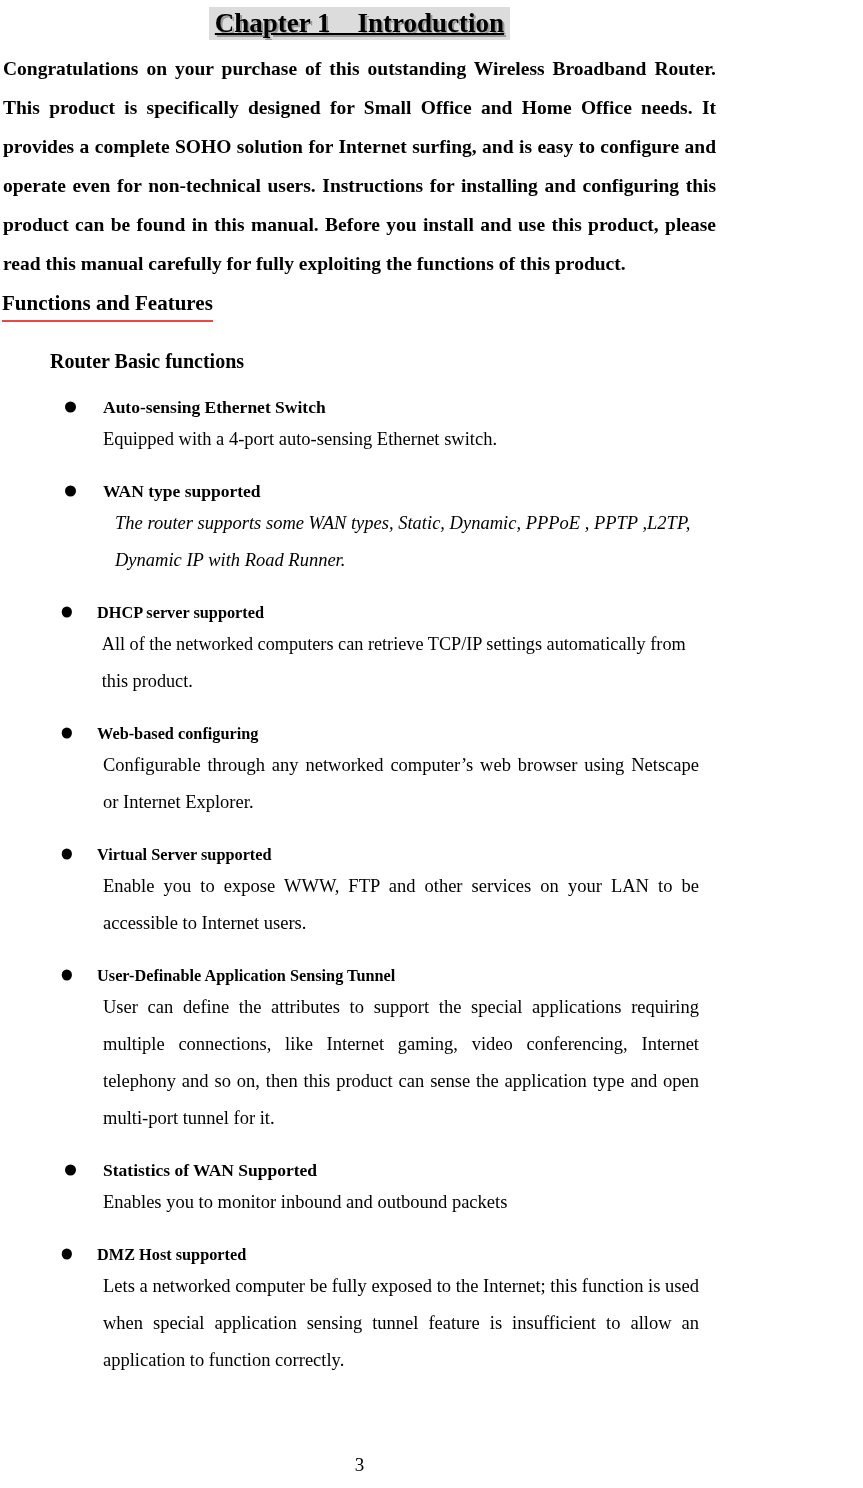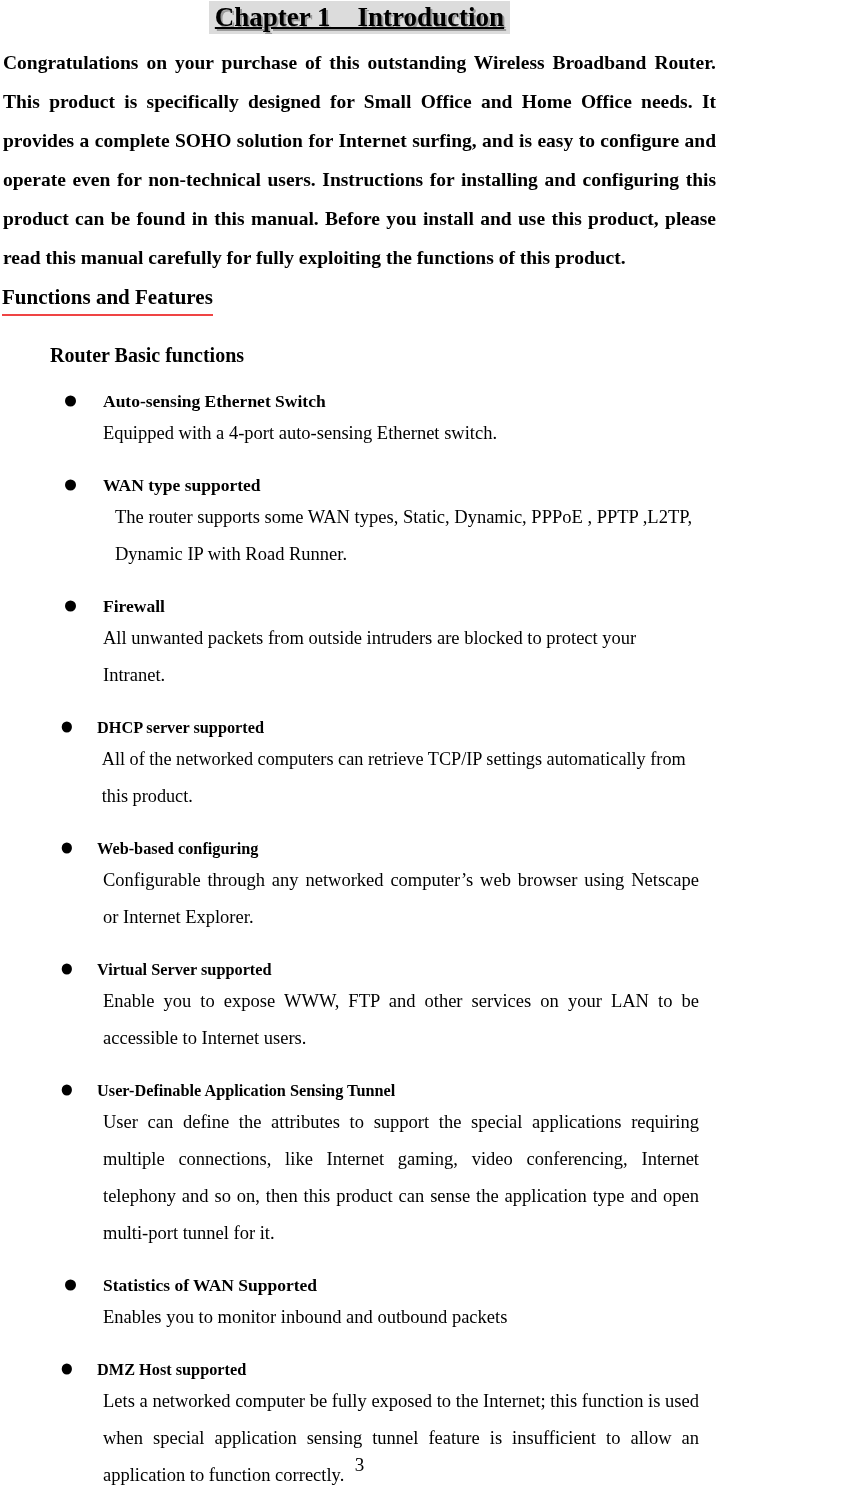--- a/index.html
+++ b/index.html
@@ -14,21 +14,21 @@
     font-family: "Liberation Serif", "DejaVu Serif", serif;
     color: #000000;
     overflow: hidden;
   }
 
   .page {
     position: relative;
     width: 719px;
     height: 1488px;
     box-sizing: border-box;
-    padding: 0 2px;
+    padding: 6px 2px;
   }
 
   
   .chapter-title-row {
     text-align: center;
     margin: 0;
     padding-top: 1px;
     height: 34px;
     line-height: 32px;
   }
@@ -116,21 +116,21 @@
   .feature-body {
     font-size: 18.5px;
     line-height: 37px;
     padding-left: 85px;
     padding-right: 2px;
     margin-top: 2px;
     text-align: justify;
     text-justify: inter-word;
   }
   .feature-body.nojust { text-align: left; }
-  .feature-body.indent-extra { padding-left: 97px; }
+  .feature-body.indent-extra { padding-left: 97px; font-style: italic; }
   .feature-body.condensed {
     display: block;
     transform: scaleX(0.985);
     transform-origin: left center;
   }
 
   
   .page-number {
     position: absolute;
     left: 0;
@@ -169,63 +169,56 @@
     </li>
 
     <li class="feature-item">
       <div class="feature-head">
         <span class="bullet"></span>
         <span>WAN type supported</span>
       </div>
       <div class="feature-body nojust indent-extra">The router supports some WAN types, Static, Dynamic, PPPoE , PPTP ,L2TP, Dynamic IP with Road Runner.</div>
     </li>
 
+
+    <li class="feature-item">
+      <div class="feature-head condensed">
+        <span class="bullet"></span>
+        <span>DHCP server supported</span>
+      </div>
+      <div class="feature-body nojust condensed">All of the networked computers can retrieve TCP/IP settings automatically from this product.</div>
+    </li>
+
+    <li class="feature-item">
+      <div class="feature-head condensed">
+        <span class="bullet"></span>
+        <span>Web-based configuring</span>
+      </div>
+      <div class="feature-body">Configurable through any networked computer’s web browser using Netscape or Internet Explorer.</div>
+    </li>
+
+    <li class="feature-item">
+      <div class="feature-head condensed">
+        <span class="bullet"></span>
+        <span>Virtual Server supported</span>
+      </div>
+      <div class="feature-body">Enable you to expose WWW, FTP and other services on your LAN to be accessible to Internet users.</div>
+    </li>
+
+    <li class="feature-item">
+      <div class="feature-head condensed">
+        <span class="bullet"></span>
+        <span>User-Definable Application Sensing Tunnel</span>
+      </div>
+      <div class="feature-body">User can define the attributes to support the special applications requiring multiple connections, like Internet gaming, video conferencing, Internet telephony and so on, then this product can sense the application type and open multi-port tunnel for it.</div>
+    </li>
+
     <li class="feature-item">
       <div class="feature-head">
         <span class="bullet"></span>
-        <span>Firewall</span>
-      </div>
-      <div class="feature-body nojust">All unwanted packets from outside intruders are blocked to protect your Intranet.</div>
-    </li>
-
-    <li class="feature-item">
-      <div class="feature-head condensed">
-        <span class="bullet"></span>
-        <span>DHCP server supported</span>
-      </div>
-      <div class="feature-body nojust condensed">All of the networked computers can retrieve TCP/IP settings automatically from this product.</div>
-    </li>
-
-    <li class="feature-item">
-      <div class="feature-head condensed">
-        <span class="bullet"></span>
-        <span>Web-based configuring</span>
-      </div>
-      <div class="feature-body">Configurable through any networked computer’s web browser using Netscape or Internet Explorer.</div>
-    </li>
-
-    <li class="feature-item">
-      <div class="feature-head condensed">
-        <span class="bullet"></span>
-        <span>Virtual Server supported</span>
-      </div>
-      <div class="feature-body">Enable you to expose WWW, FTP and other services on your LAN to be accessible to Internet users.</div>
-    </li>
-
-    <li class="feature-item">
-      <div class="feature-head condensed">
-        <span class="bullet"></span>
-        <span>User-Definable Application Sensing Tunnel</span>
-      </div>
-      <div class="feature-body">User can define the attributes to support the special applications requiring multiple connections, like Internet gaming, video conferencing, Internet telephony and so on, then this product can sense the application type and open multi-port tunnel for it.</div>
-    </li>
-
-    <li class="feature-item">
-      <div class="feature-head">
-        <span class="bullet"></span>
         <span>Statistics of WAN Supported</span>
       </div>
       <div class="feature-body nojust">Enables you to monitor inbound and outbound packets</div>
     </li>
 
     <li class="feature-item">
       <div class="feature-head condensed">
         <span class="bullet"></span>
         <span>DMZ Host supported</span>
       </div>

